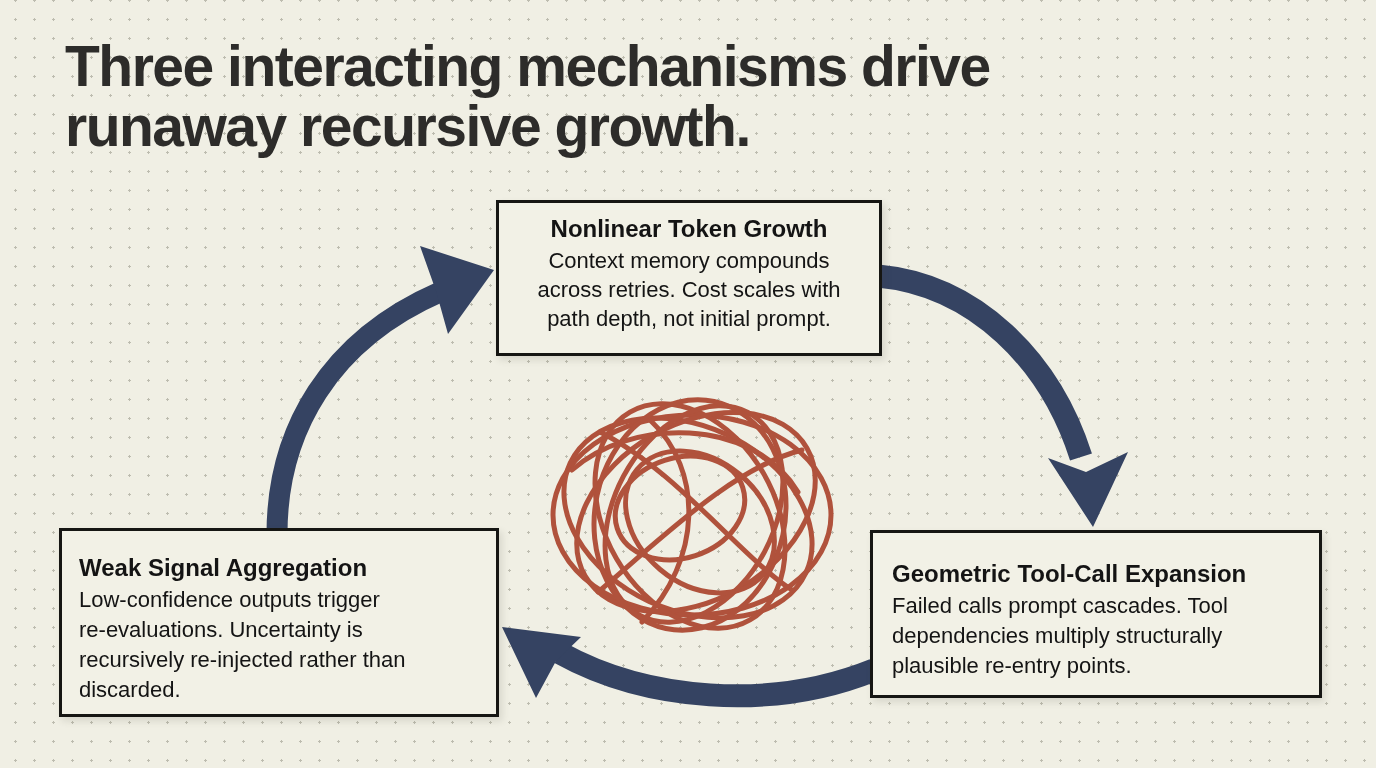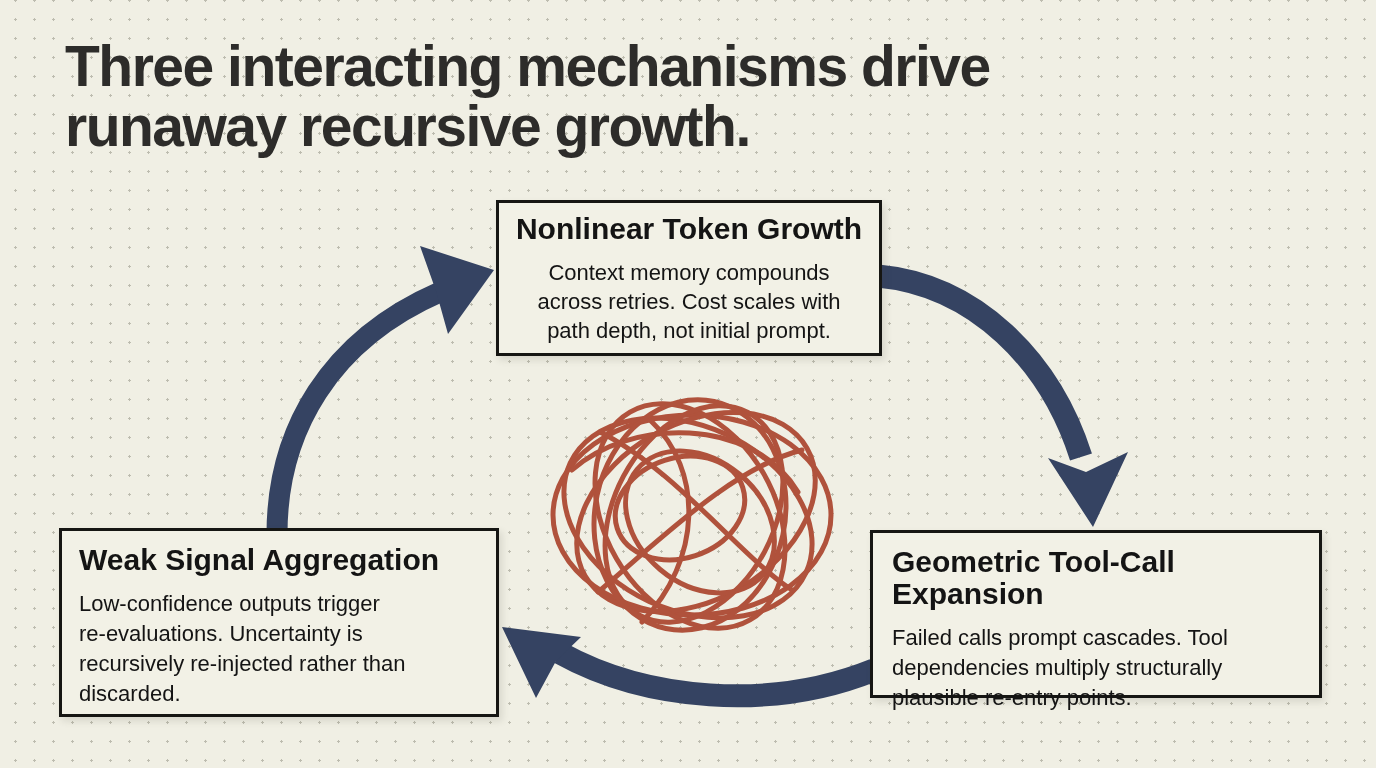--- a/index.html
+++ b/index.html
@@ -17,26 +17,26 @@
     font-size:57px;line-height:60px;font-weight:800;letter-spacing:-1.5px;
     color:#2d2c2a;white-space:pre-line;
   }
   .diagram-svg{position:absolute;left:0;top:0;z-index:1;pointer-events:none;}
   .node{
     position:absolute;z-index:2;box-sizing:border-box;
     background:#f2f1e6;border:3px solid #161613;
     box-shadow:3px 4px 7px rgba(70,70,55,0.14);
     color:#141414;
   }
-  .node-title{font-size:30px;font-weight:700;line-height:32px;}
-  .node-body{font-size:22px;line-height:30px;white-space:pre-line;margin-top:13px;}
+  .node-title{font-size:24px;font-weight:700;line-height:32px;}
+  .node-body{font-size:22px;line-height:30px;white-space:pre-line;margin-top:1px;}
   .node-top{left:496px;top:200px;width:386px;height:156px;padding:10px 10px;text-align:center;}
   .node-top .node-body{line-height:29px;}
-  .node-left{left:59px;top:528px;width:440px;height:189px;padding:13px 17px;text-align:left;}
-  .node-right{left:870px;top:530px;width:452px;height:168px;padding:13px 19px;text-align:left;}
+  .node-left{left:59px;top:528px;width:440px;height:189px;padding:21px 17px;text-align:left;}
+  .node-right{left:870px;top:530px;width:452px;height:168px;padding:25px 19px;text-align:left;}
 </style>
 </head>
 <body>
 
 <div class="stage">
 
   <div class="page-title">Three interacting mechanisms drive
 runaway recursive growth.</div>
 
   <svg class="diagram-svg" width="1376" height="768" viewBox="0 0 1376 768" aria-hidden="true">

